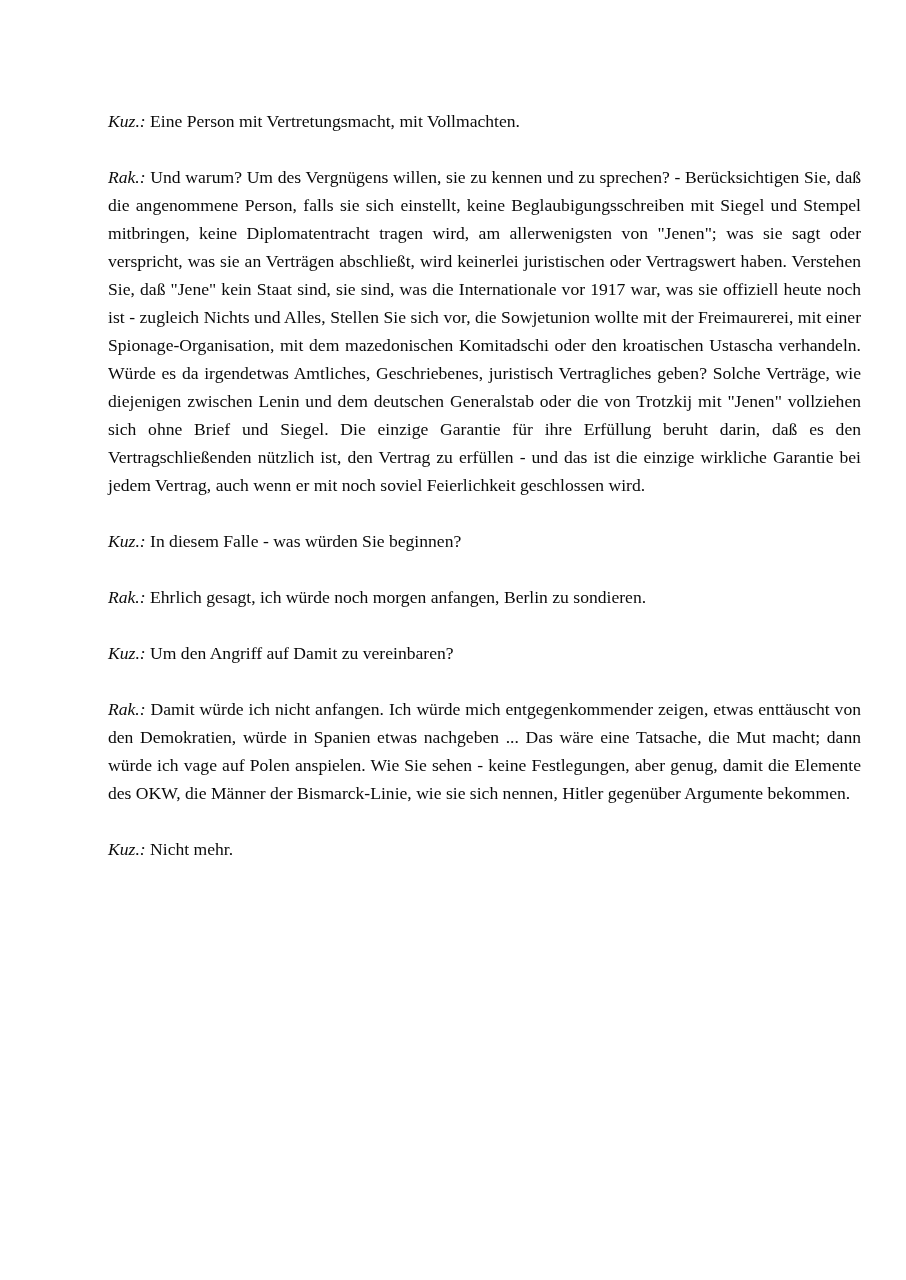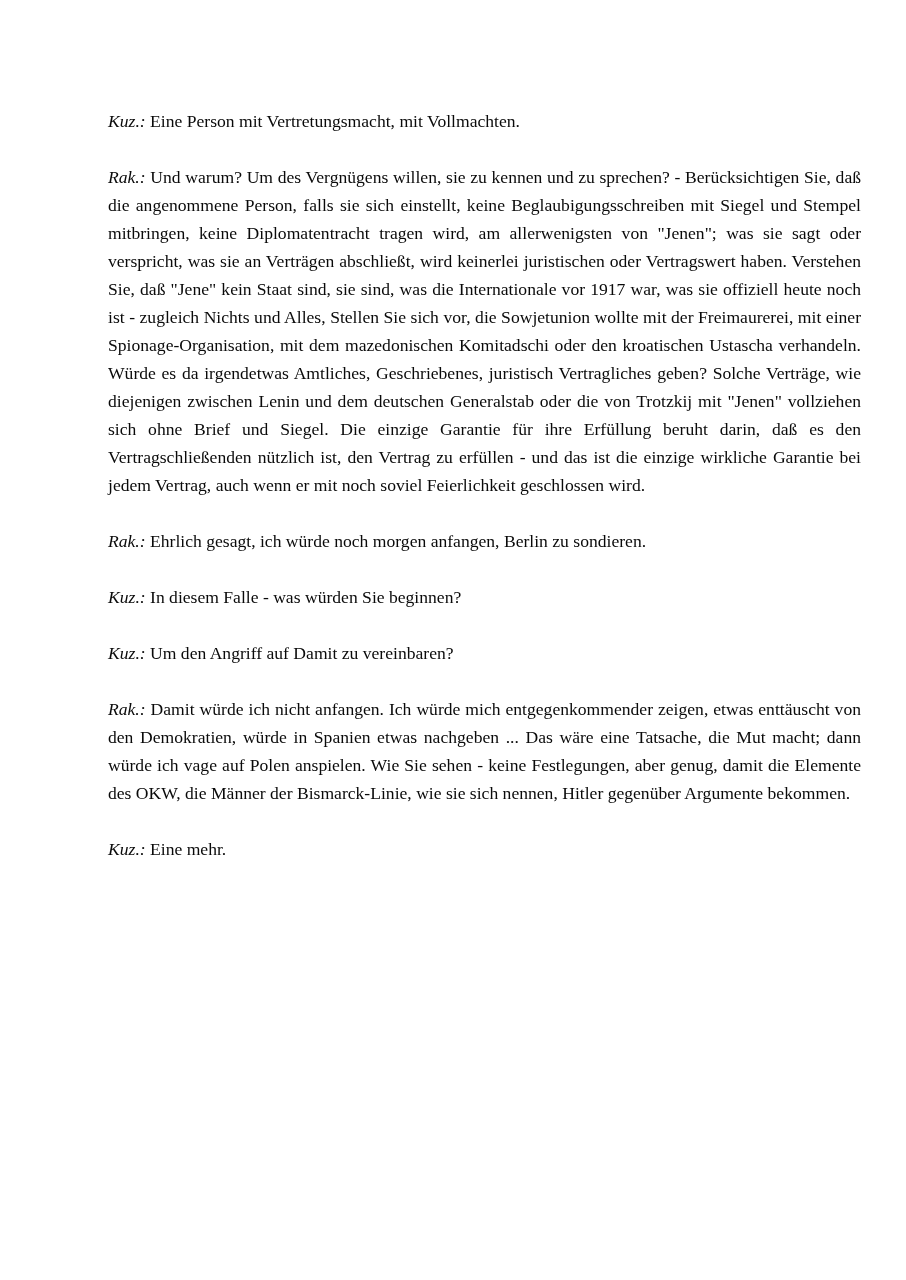--- a/index.html
+++ b/index.html
@@ -32,19 +32,19 @@
     font-style: italic;
   }
 </style>
 </head>
 <body>
 
 <div class="page">
   <div>
       <p class="para"><span class="speaker">Kuz.:</span> <span>Eine Person mit Vertretungsmacht, mit Vollmachten.</span></p>
       <p class="para"><span class="speaker">Rak.:</span> <span>Und warum? Um des Vergnügens willen, sie zu kennen und zu sprechen? - Berücksichtigen Sie, daß die angenommene Person, falls sie sich einstellt, keine Beglaubigungsschreiben mit Siegel und Stempel mitbringen, keine Diplomatentracht tragen wird, am allerwenigsten von "Jenen"; was sie sagt oder verspricht, was sie an Verträgen abschließt, wird keinerlei juristischen oder Vertragswert haben. Verstehen Sie, daß "Jene" kein Staat sind, sie sind, was die Internationale vor 1917 war, was sie offiziell heute noch ist - zugleich Nichts und Alles, Stellen Sie sich vor, die Sowjetunion wollte mit der Freimaurerei, mit einer Spionage-Organisation, mit dem mazedonischen Komitadschi oder den kroatischen Ustascha verhandeln. Würde es da irgendetwas Amtliches, Geschriebenes, juristisch Vertragliches geben? Solche Verträge, wie diejenigen zwischen Lenin und dem deutschen Generalstab oder die von Trotzkij mit "Jenen" vollziehen sich ohne Brief und Siegel. Die einzige Garantie für ihre Erfüllung beruht darin, daß es den Vertragschließenden nützlich ist, den Vertrag zu erfüllen - und das ist die einzige wirkliche Garantie bei jedem Vertrag, auch wenn er mit noch soviel Feierlichkeit geschlossen wird.</span></p>
+      <p class="para"><span class="speaker">Kuz.:</span> <span>In diesem Falle - was würden Sie beginnen?</span></p>
       <p class="para"><span class="speaker">Rak.:</span> <span>Ehrlich gesagt, ich würde noch morgen anfangen, Berlin zu sondieren.</span></p>
-      <p class="para"><span class="speaker">Kuz.:</span> <span>In diesem Falle - was würden Sie beginnen?</span></p>
       <p class="para"><span class="speaker">Kuz.:</span> <span>Um den Angriff auf Damit zu vereinbaren?</span></p>
       <p class="para"><span class="speaker">Rak.:</span> <span>Damit würde ich nicht anfangen. Ich würde mich entgegenkommender zeigen, etwas enttäuscht von den Demokratien, würde in Spanien etwas nachgeben ... Das wäre eine Tatsache, die Mut macht; dann würde ich vage auf Polen anspielen. Wie Sie sehen - keine Festlegungen, aber genug, damit die Elemente des OKW, die Männer der Bismarck-Linie, wie sie sich nennen, Hitler gegenüber Argumente bekommen.</span></p>
-      <p class="para"><span class="speaker">Kuz.:</span> <span>Eine mehr.</span></p>
+      <p class="para"><span class="speaker">Kuz.:</span> <span>Nicht mehr.</span></p>
     </div>
 </div>
 
 </body></html>

